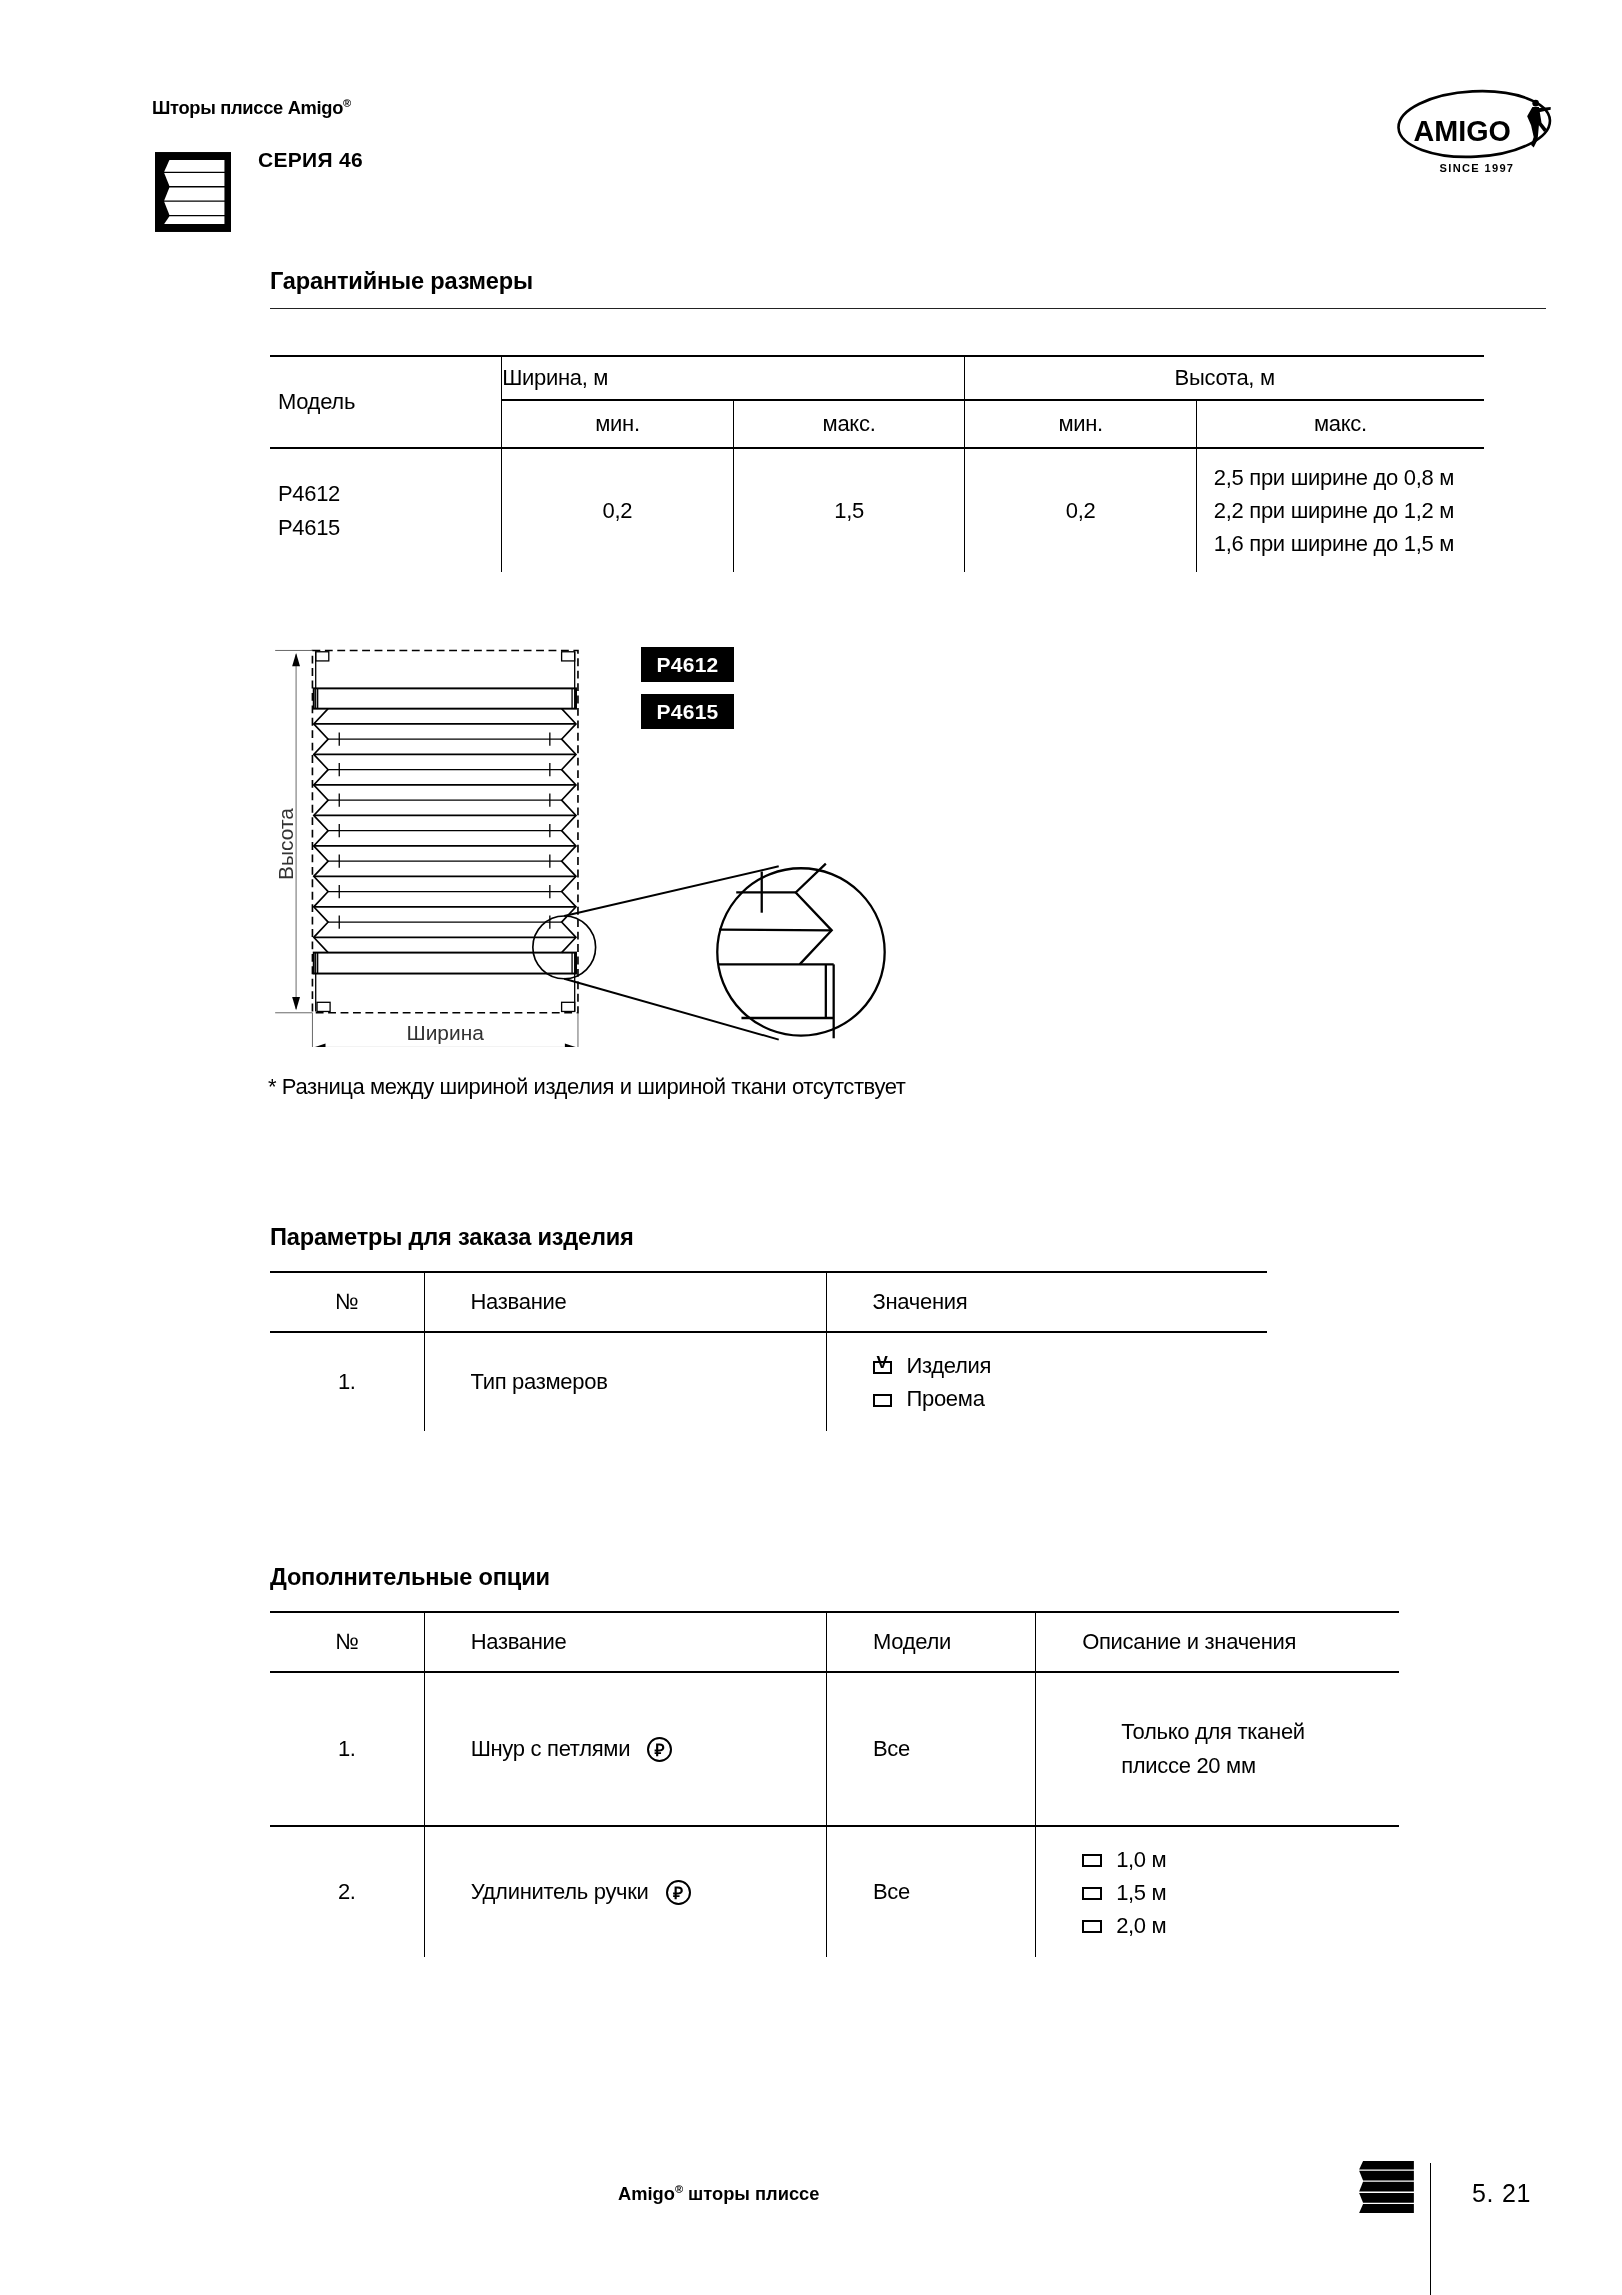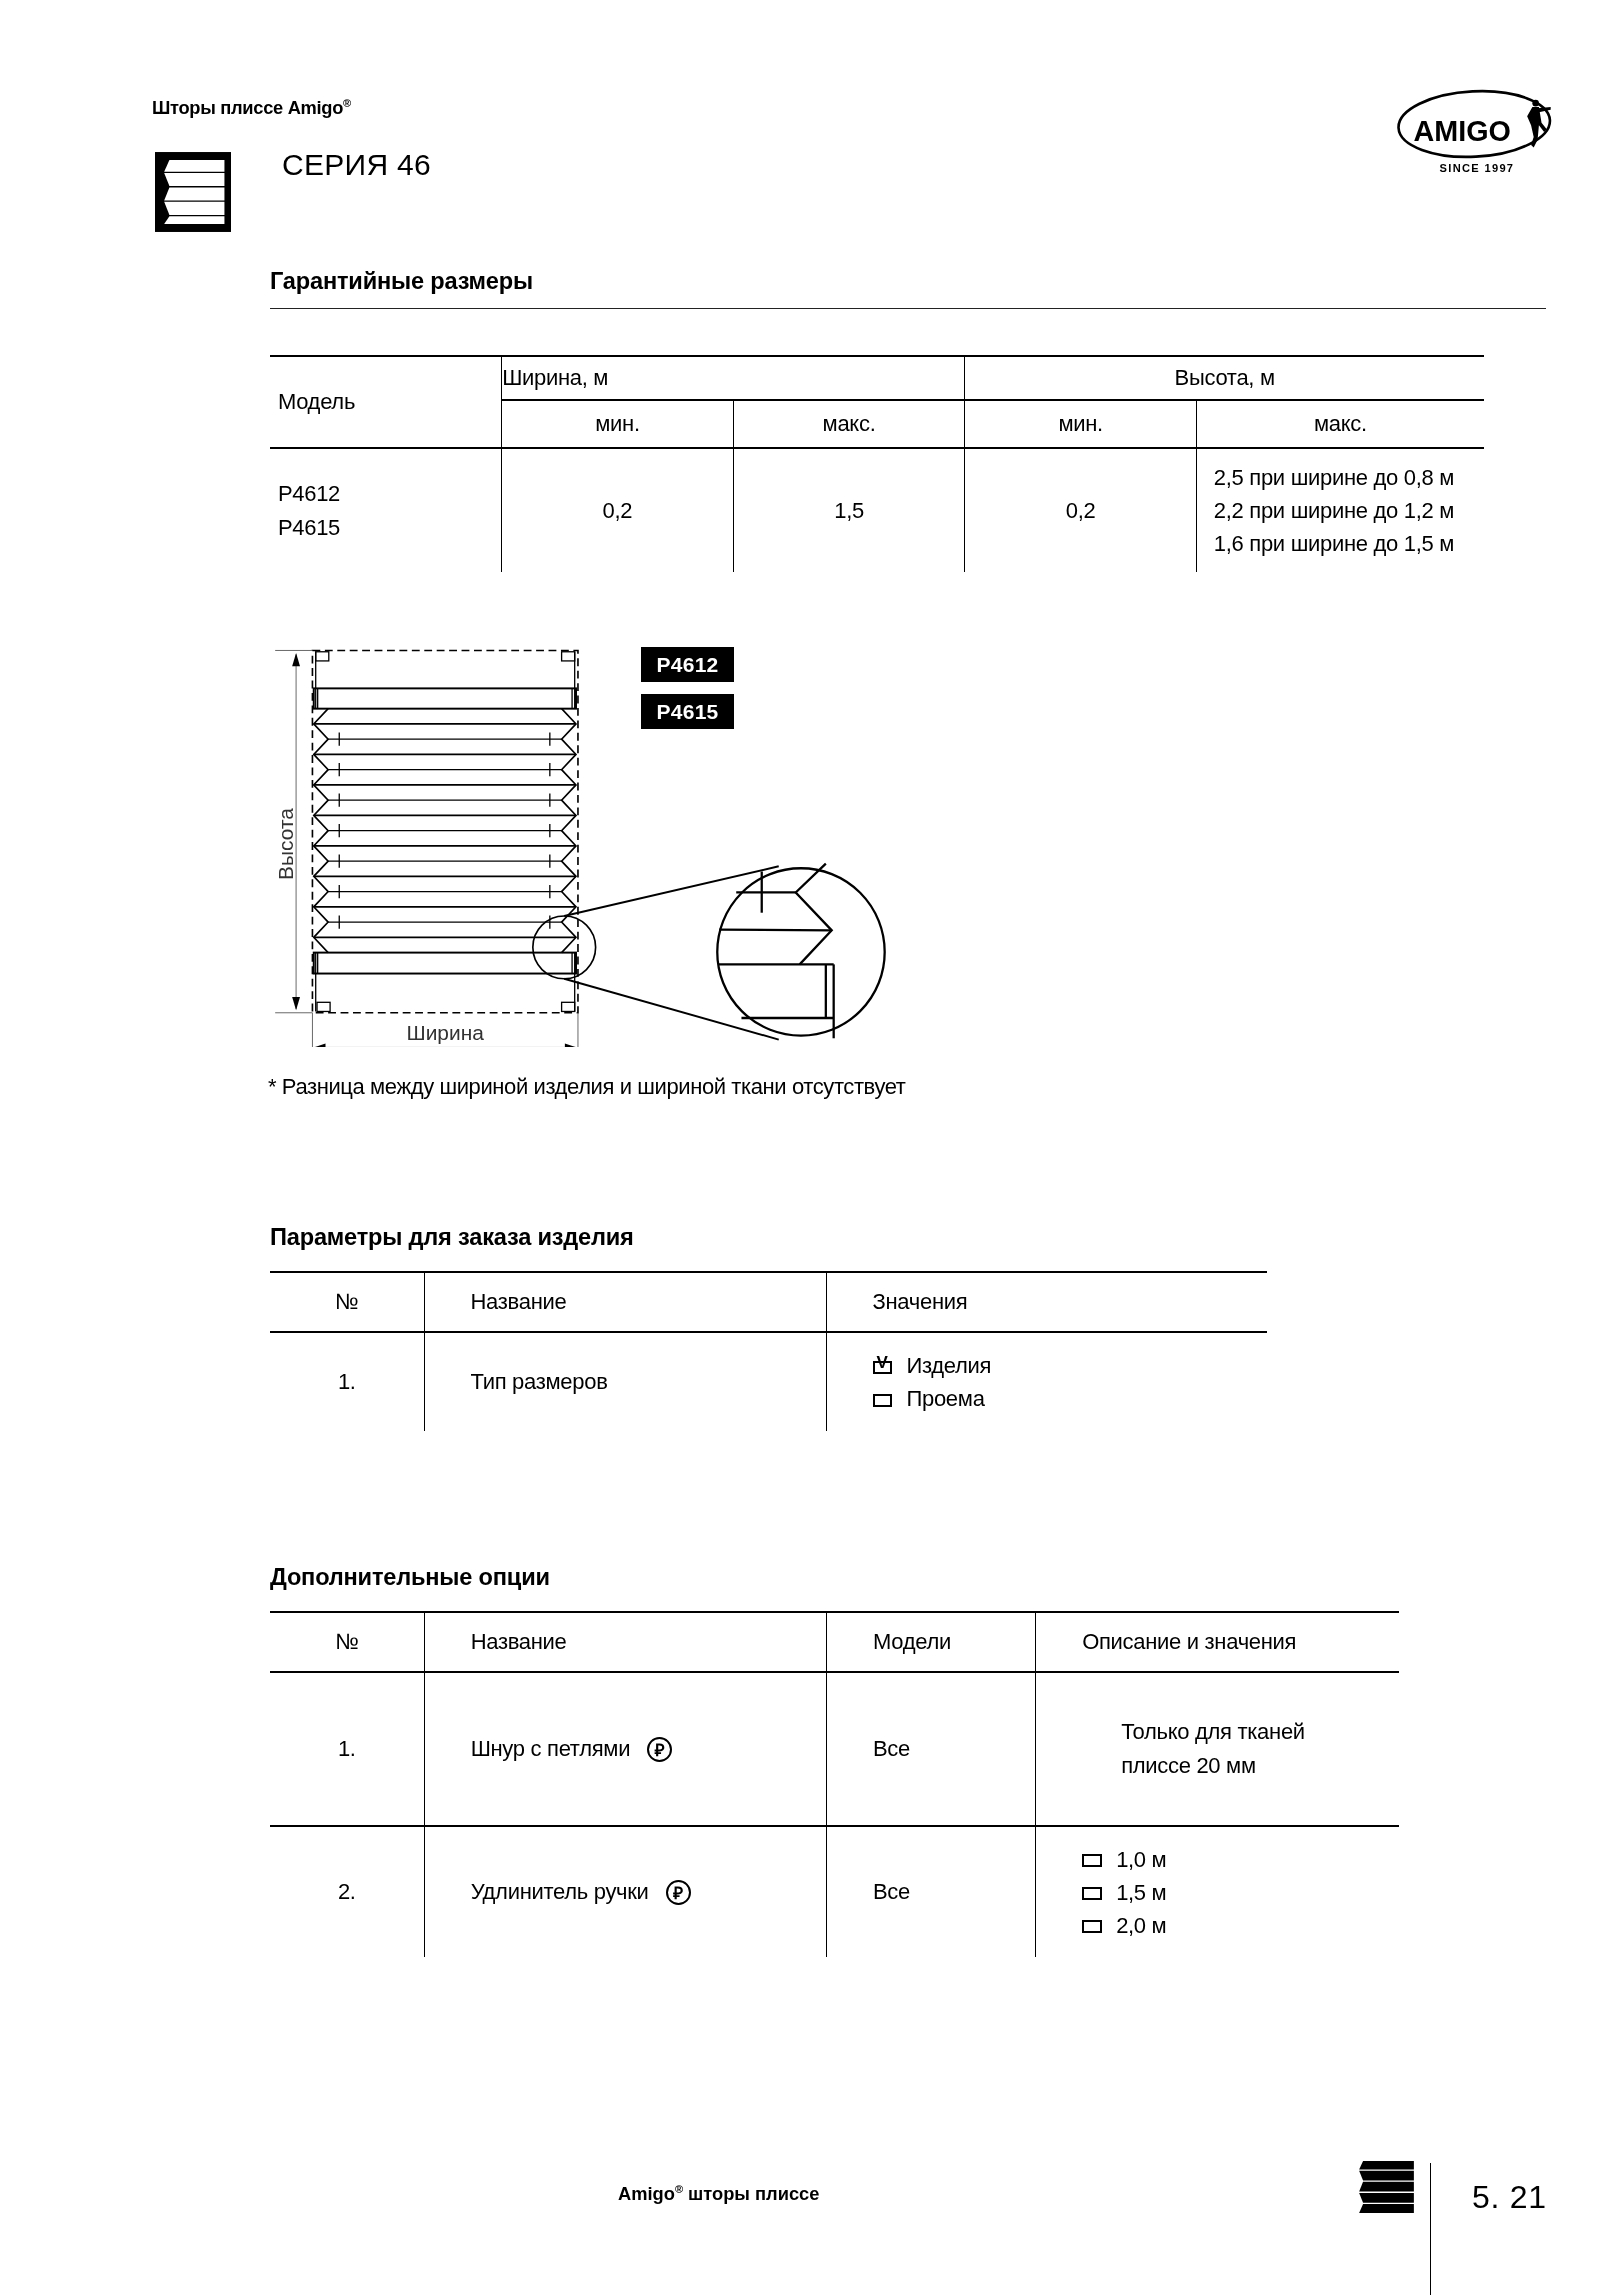--- a/index.html
+++ b/index.html
@@ -4,21 +4,21 @@
 <style>
   html, body { margin: 0; padding: 0; background: #ffffff; }
   body { width: 1623px; height: 2295px; position: relative; overflow: hidden;
          font-family: "Liberation Sans", sans-serif; color: #000; }
   .abs { position: absolute; }
   .cond { font-family: "Liberation Sans Narrow", "Liberation Sans", sans-serif; }
 
   .running-head { left: 152px; top: 97px; font-size: 18.3px; font-weight: bold; letter-spacing: -0.3px; text-align: center; }
   .running-head sup { font-size: 11px; }
   .series-icon { left: 155px; top: 152px; width: 76px; height: 80px; }
-  .series-title { left: 282px; top: 148px; font-size: 30px; font-weight: normal; letter-spacing: 0.3px; }
+  .series-title { left: 258px; top: 148px; font-size: 21px; font-weight: bold; letter-spacing: 0.3px; }
   .logo { left: 1386px; top: 77px; width: 183px; height: 98px; }
 
   .section-title { font-size: 23.6px; font-weight: bold; letter-spacing: -0.2px; }
   .rule { height: 1.3px; background: #222; }
 
   table.grid { position: absolute; border-collapse: collapse; }
   table.grid td, table.grid th { padding: 0; font-weight: normal; font-size: 22px; letter-spacing: -0.3px; }
 
   
   #t1 { left: 270px; top: 355px; width: 1214px; }
@@ -33,21 +33,21 @@
               position: relative; vertical-align: middle; margin-right: 14.4px; }
   .checkbox .tick { position: absolute; left: 2px; top: -9.2px; font-size: 17px; font-weight: bold; line-height: 1; }
   .ruble { display: inline-flex; width: 25px; height: 25px; border: 2.6px solid #000; border-radius: 50%;
            box-sizing: border-box; align-items: center; justify-content: center; font-weight: bold;
            font-size: 17px; vertical-align: middle; margin-left: 17px; }
 
   .footer-text { left: 618px; top: 2183px; font-size: 18.3px; font-weight: bold; }
   .footer-text sup { font-size: 11px; }
   .footer-icon { left: 1359px; top: 2161px; width: 55px; height: 56px; }
   .footer-divider { left: 1430px; top: 2163px; width: 1.3px; height: 133px; background: #000; }
-  .page-num { left: 1472px; top: 2179px; font-size: 32px; letter-spacing: 0.7px; }
+  .page-num { left: 1472px; top: 2179px; font-size: 25px; letter-spacing: 0.7px; }
 </style>
 </head>
 <body>
 
 <div class="abs running-head"><span>Шторы плиссе Amigo</span><sup>®</sup></div>
 
 <svg class="abs series-icon" viewBox="0 0 116 122">
   <rect x="0" y="0" width="116" height="122" fill="#000"></rect>
   <polygon points="22,12 106,12 106,30 14,30" fill="#fff"></polygon>
   <polygon points="14,32 106,32 106,52 22,52" fill="#fff"></polygon>

